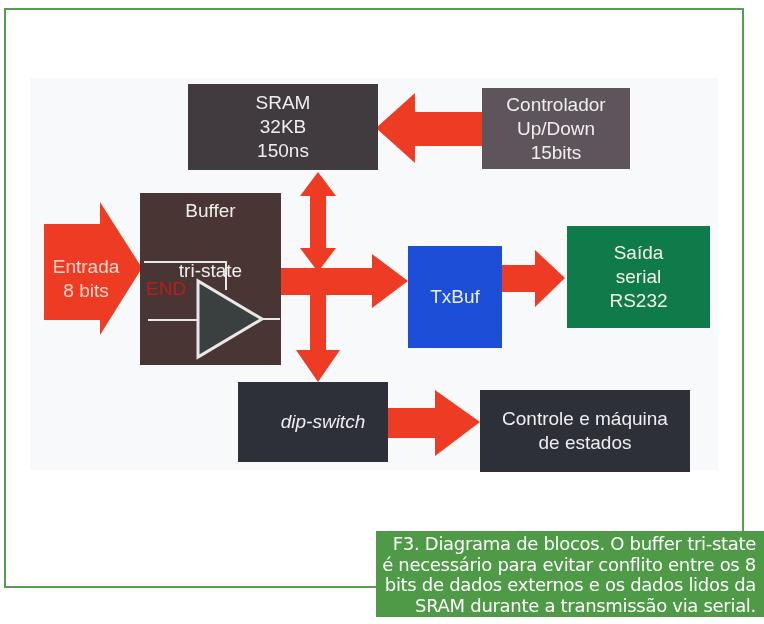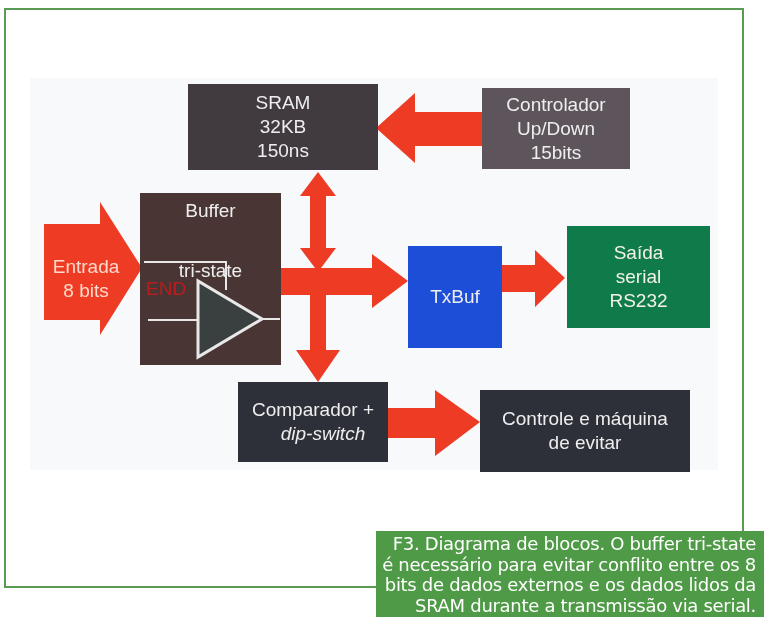--- a/index.html
+++ b/index.html
@@ -76,22 +76,21 @@
   <span>TxBuf</span>
 </div>
 
 <div class="block saida">
   <span>Saída</span>
   <span>serial</span>
   <span>RS232</span>
 </div>
 
 <div class="block comp">
-  <span>Comparador +</span>
   <span class="italic">dip-switch</span>
 </div>
 
 <div class="block maq">
   <span>Controle e máquina</span>
-  <span>de evitar</span>
+  <span>de estados</span>
 </div>
 
 <div class="caption">F3. Diagrama de blocos. O buffer tri-state é necessário para evitar conflito entre os 8 bits de dados externos e os dados lidos da SRAM durante a transmissão via serial.</div>
 
 </body></html>

